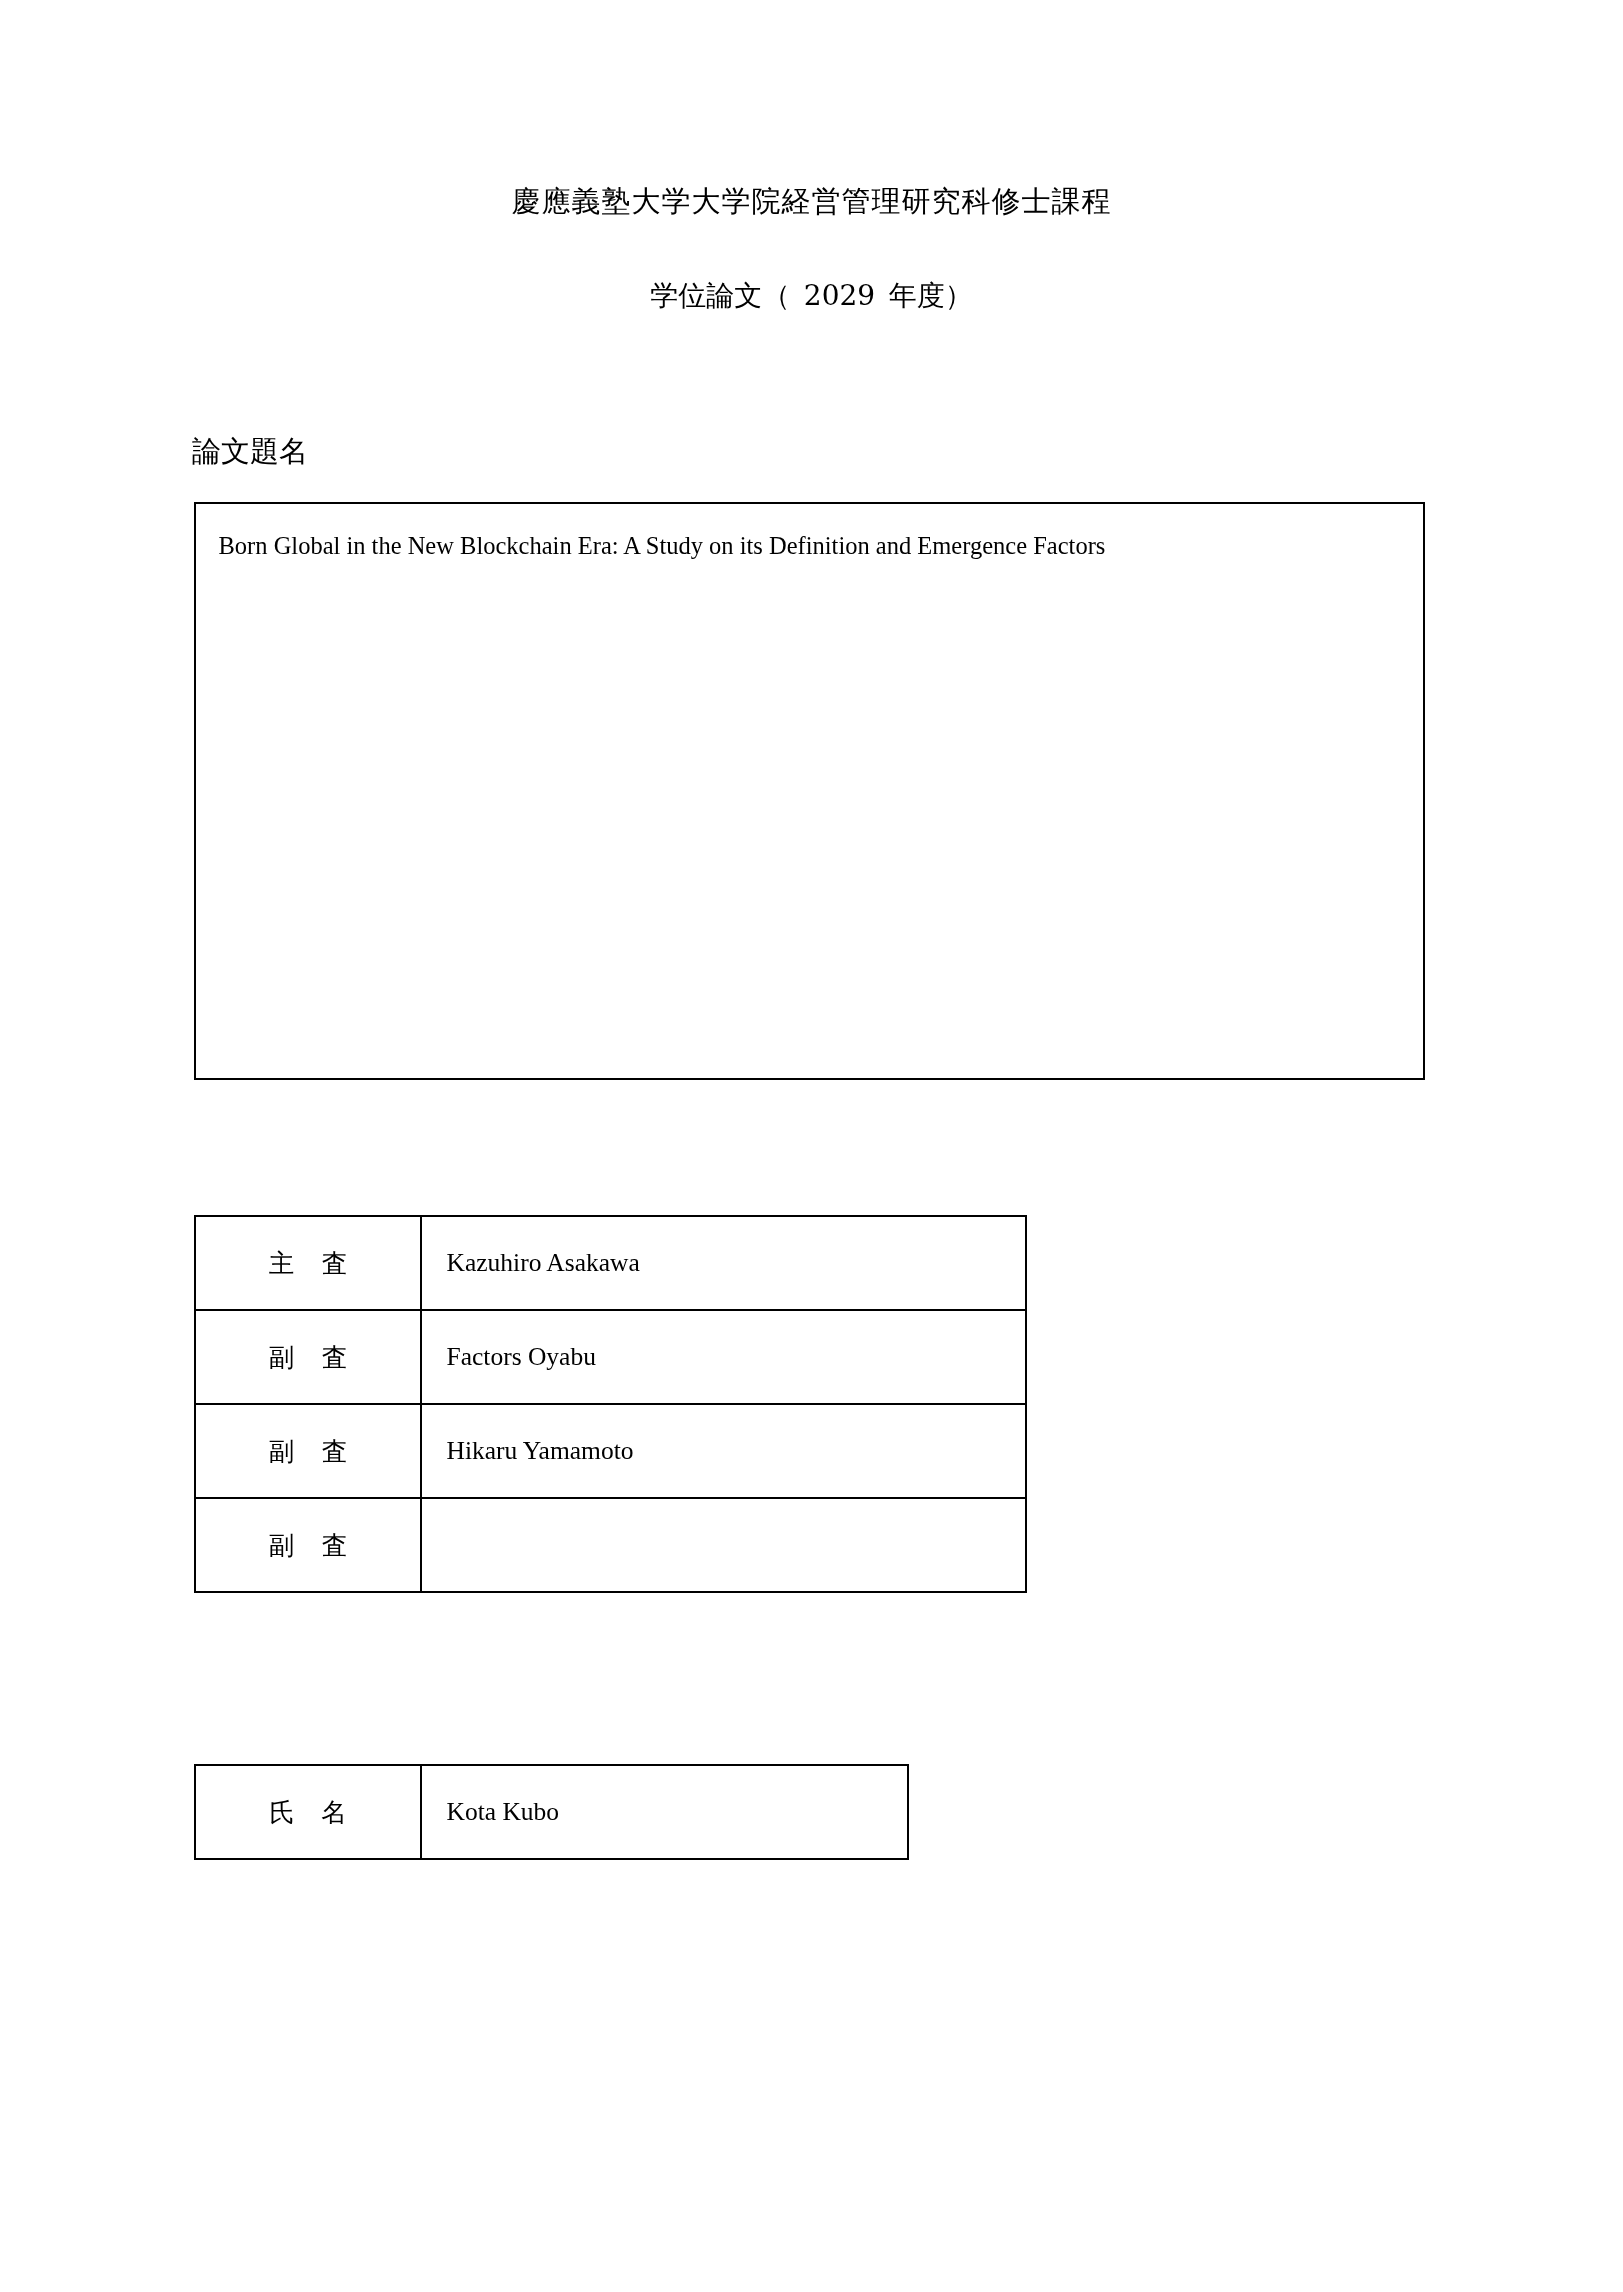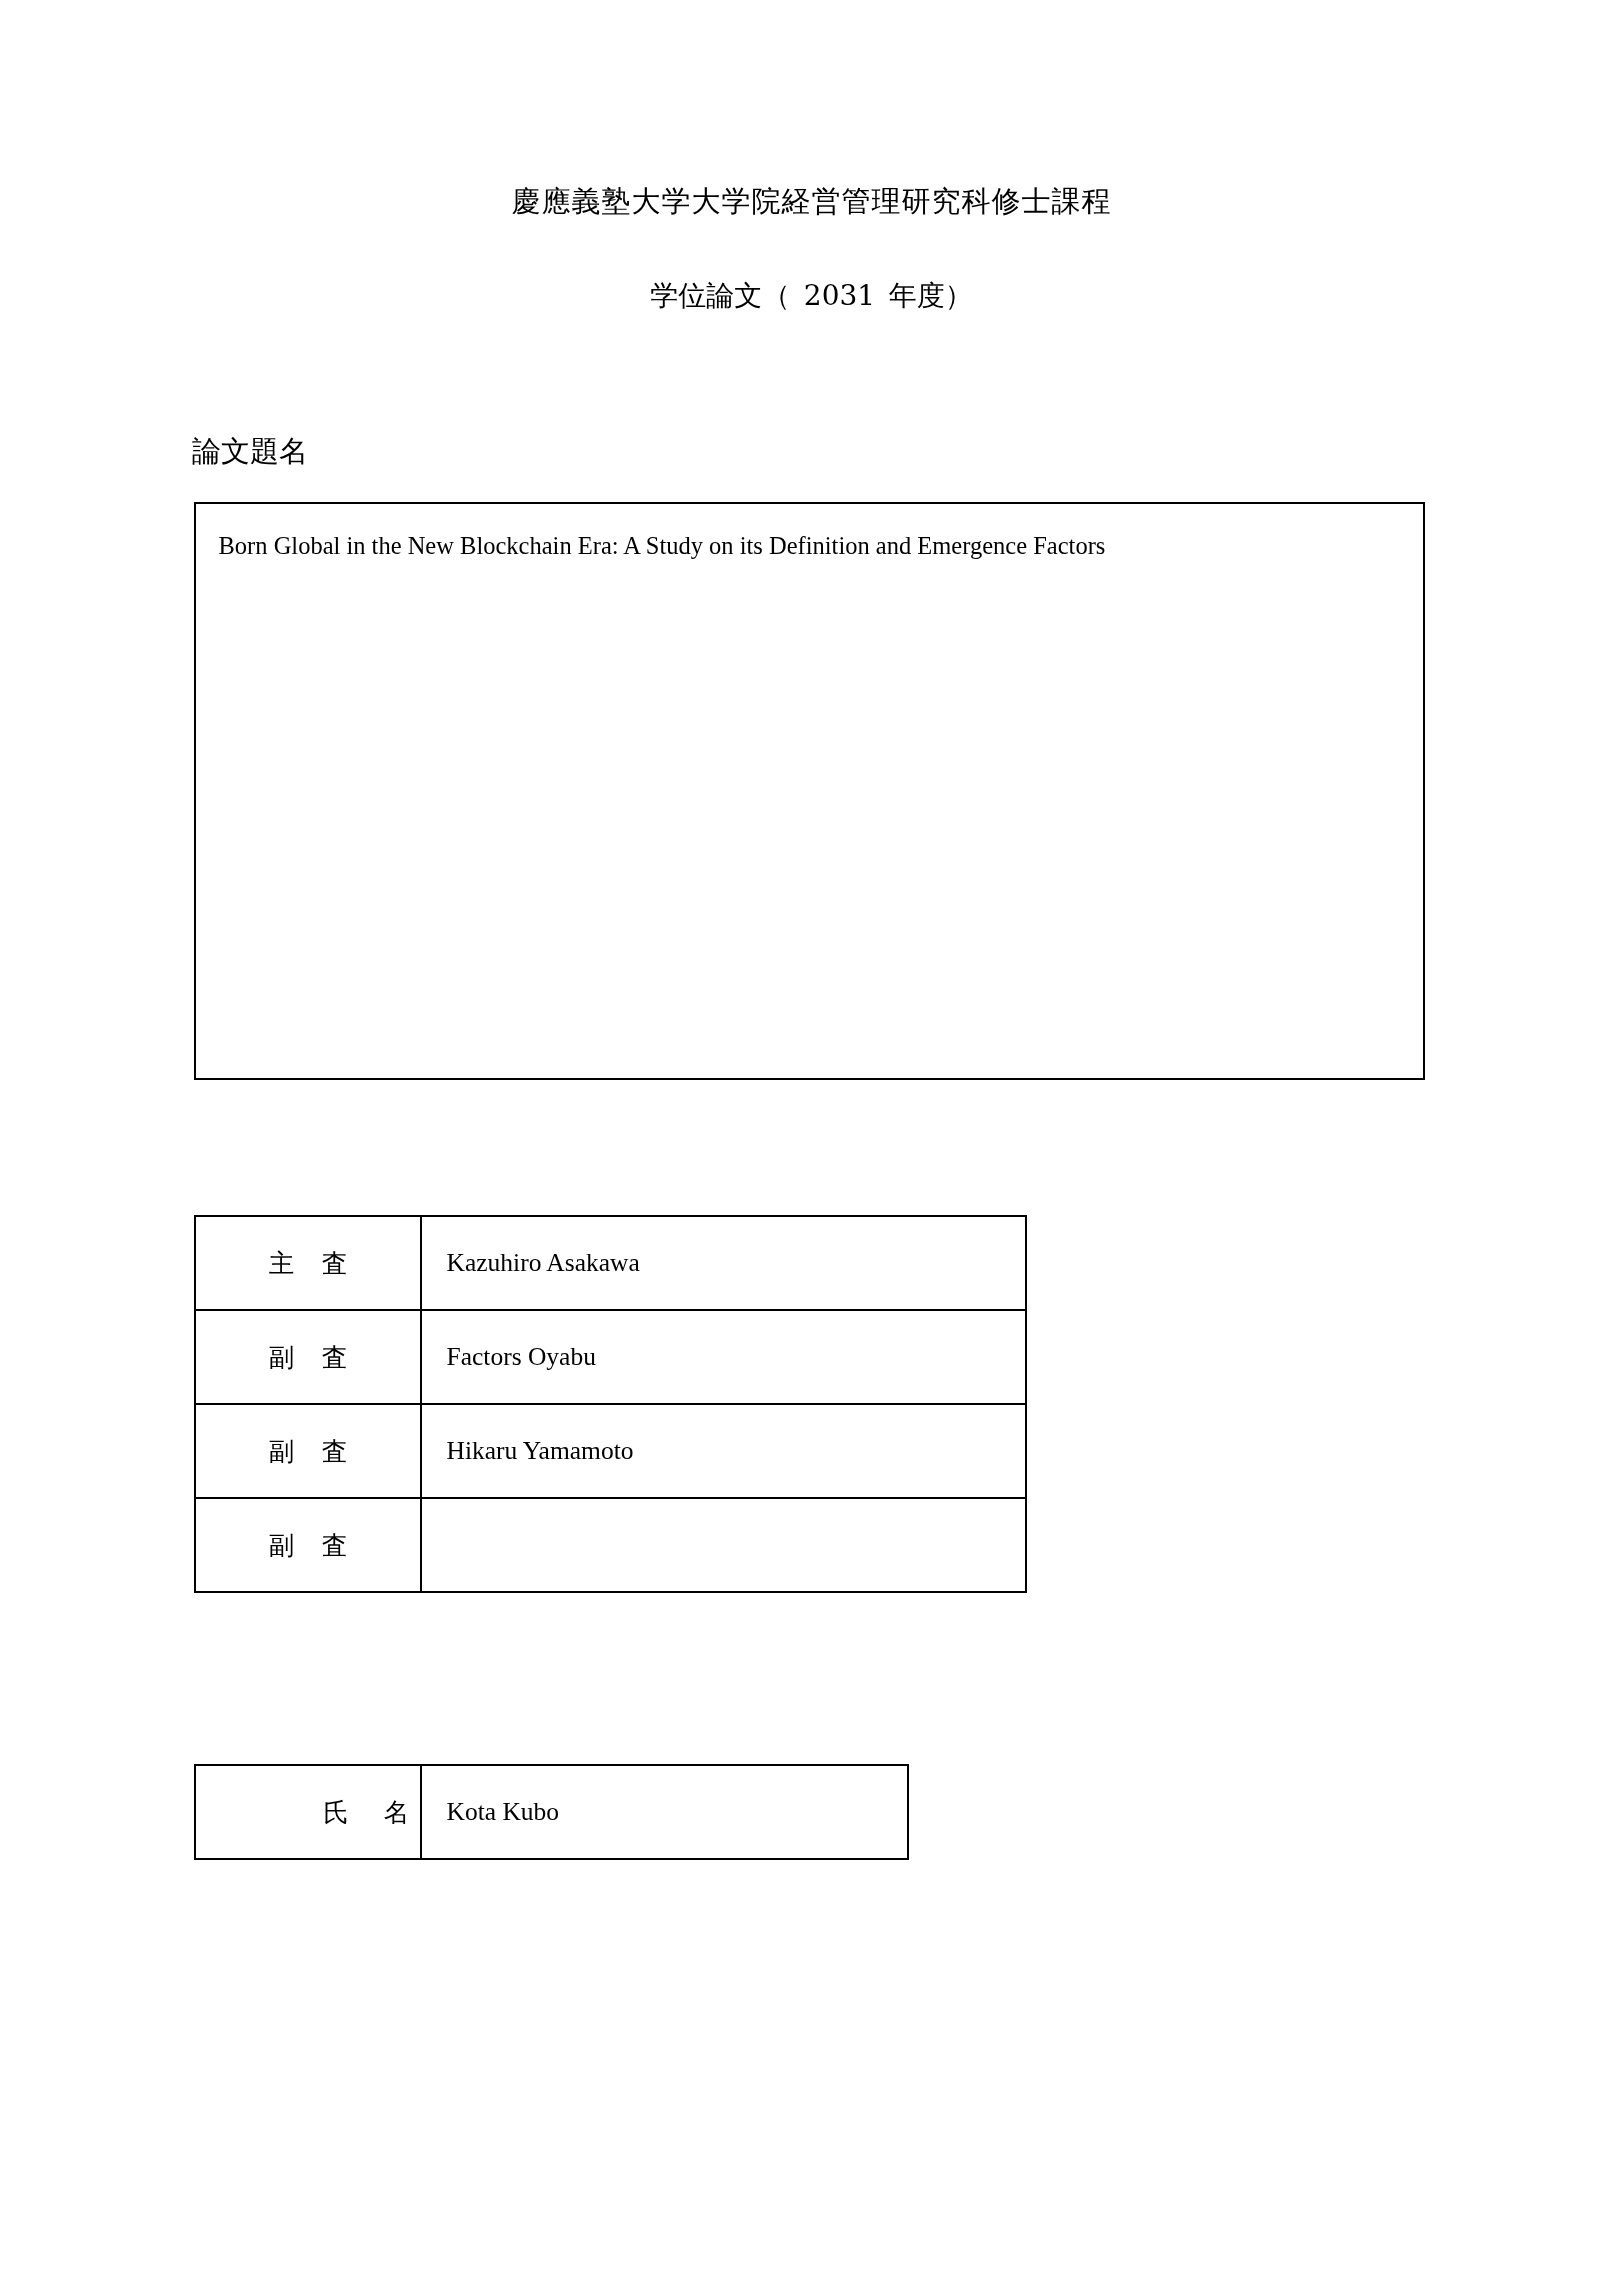--- a/index.html
+++ b/index.html
@@ -119,42 +119,42 @@
     table-layout: fixed;
   }
   .name-table td {
     border: 2.9px solid #000000;
     height: 94px;
     vertical-align: middle;
     box-sizing: border-box;
   }
   .name-table td.role {
     width: 226px;
-    text-align: right;
+    text-align: center;
     font-size: 25.5px;
     letter-spacing: 9.8px;
     text-indent: 9.8px;
-    font-family: Liberation Mono, monospace;
+    font-family: Liberation Sans, sans-serif;
   }
   .name-table td.name {
     width: 487px;
     padding-left: 24.5px;
     font-size: 25.5px;
     font-family: "Liberation Serif", serif;
   }
 </style>
 </head>
 <body>
 
 <div class="page">
 
   <div class="header-title">慶應義塾大学大学院経営管理研究科修士課程</div>
 
   <div class="header-subtitle">
-    <span>学位論文（</span><span class="year">2031</span><span>年度）</span>
+    <span>学位論文（</span><span class="year">2029</span><span>年度）</span>
   </div>
 
   <div class="label-thesis-title">論文題名</div>
 
   <div class="title-box">
     <div class="title-box-text">Born Global in the New Blockchain Era: A Study on its Definition and Emergence Factors</div>
   </div>
 
   <table class="examiners-table">
     <tbody>

